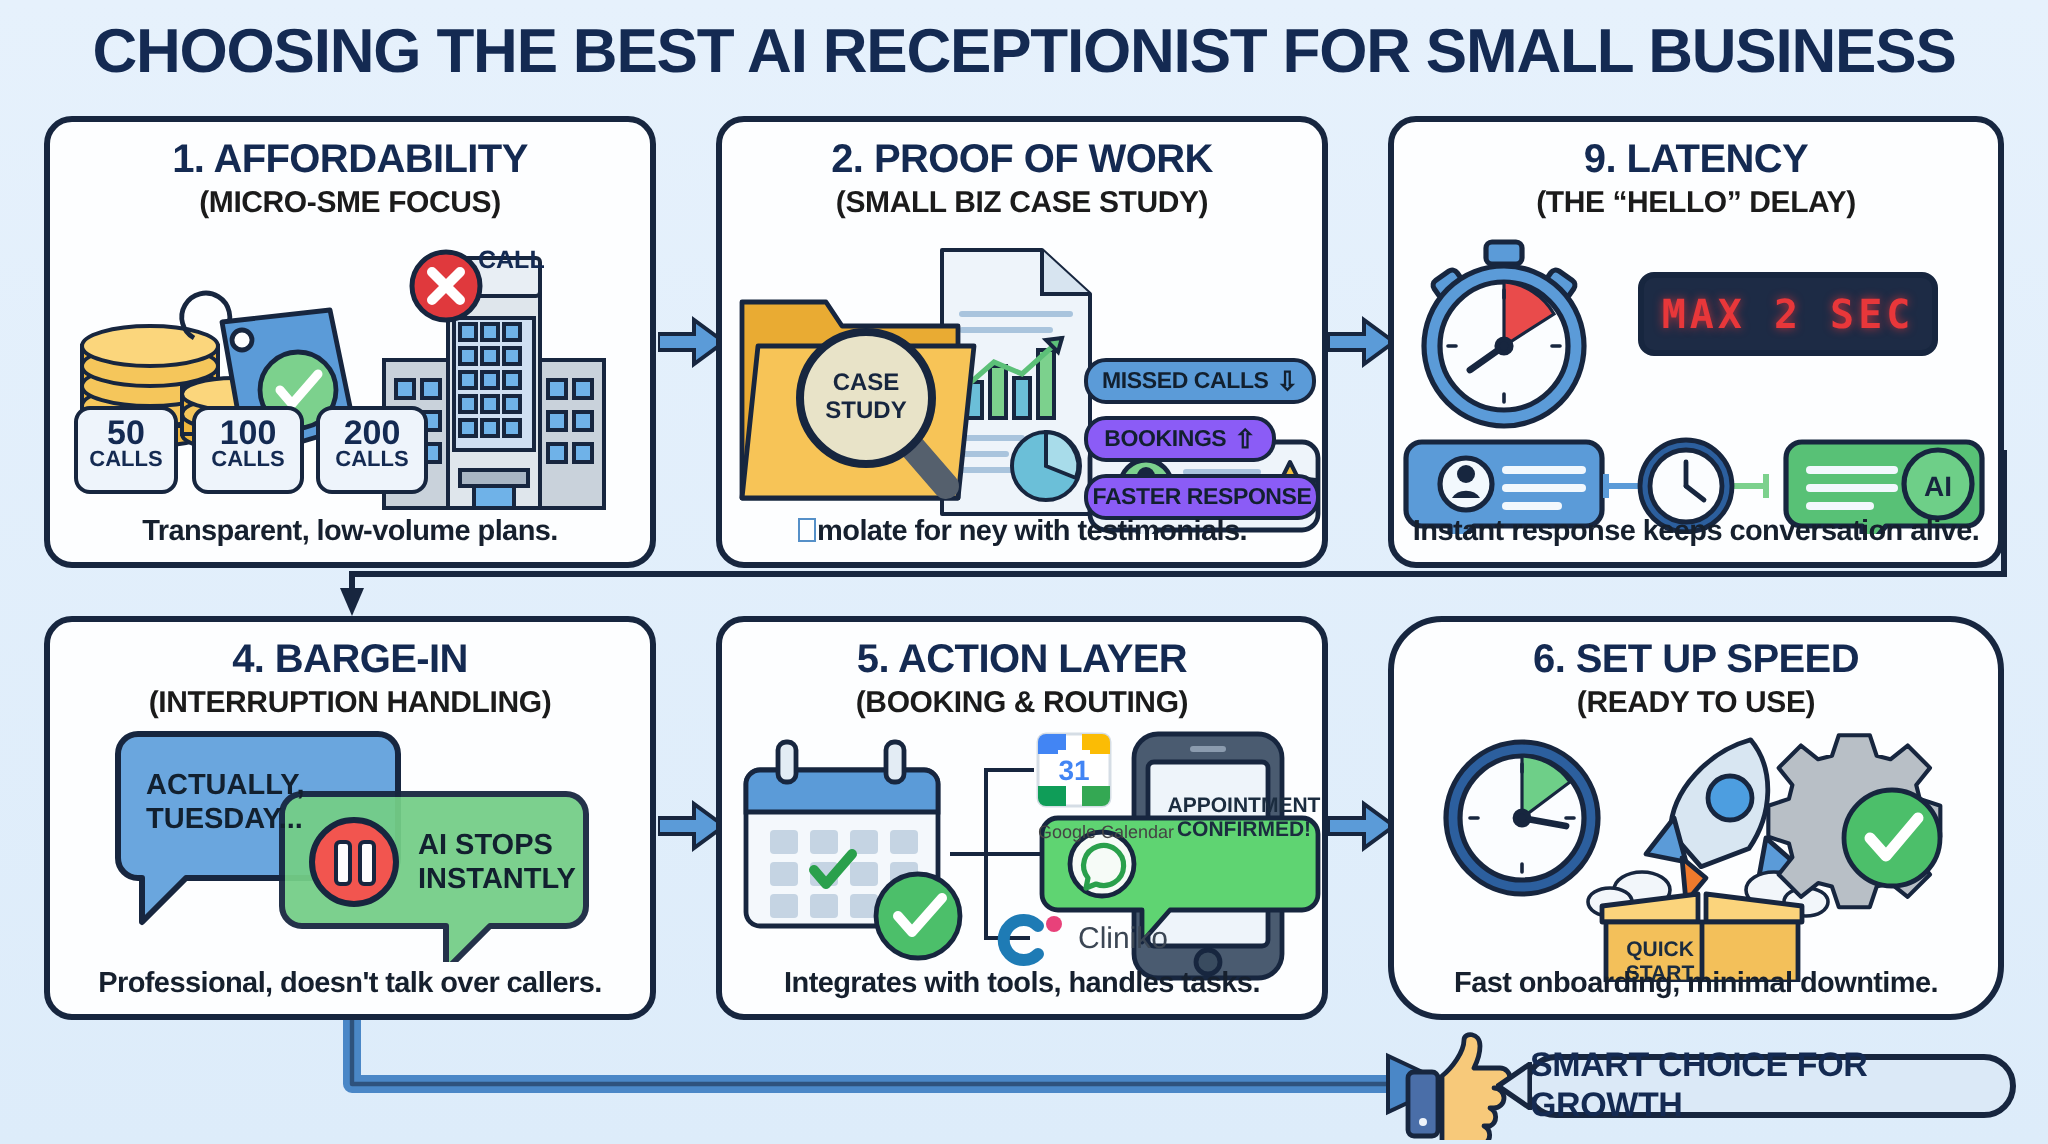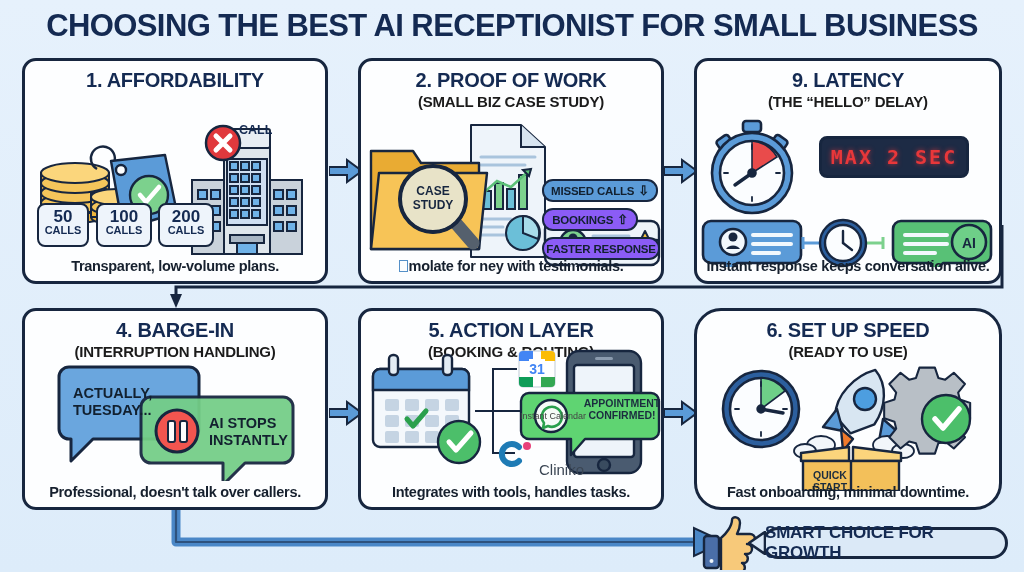--- a/index.html
+++ b/index.html
@@ -96,20 +96,21 @@
   </svg>
   <svg class="harrow" style="left:329px;top:400px;" viewBox="0 0 34 26">
     <polygon points="0,9 18,9 18,2 33,13 18,24 18,17 0,17" fill="#5b9bd8" stroke="#17263f" stroke-width="2"></polygon>
   </svg>
   <svg class="harrow" style="left:664px;top:400px;" viewBox="0 0 34 26">
     <polygon points="0,9 18,9 18,2 33,13 18,24 18,17 0,17" fill="#5b9bd8" stroke="#17263f" stroke-width="2"></polygon>
   </svg>
 
   <div class="card" style="left:22px;top:58px;width:306px;height:226px;">
     <div class="card-h">1. AFFORDABILITY</div>
+    <div class="card-s">(MICRO-SME FOCUS)</div>
 
     <div class="art">
       <svg viewBox="0 0 306 150" style="width:306px;height:150px;">
 
         <g stroke="#17263f" stroke-width="2">
           <ellipse cx="50" cy="96" rx="34" ry="10" fill="#f0b63c"></ellipse>
           <rect x="16" y="56" width="68" height="40" fill="#f0b63c"></rect>
           <ellipse cx="50" cy="86" rx="34" ry="10" fill="#f5c65b"></ellipse>
           <ellipse cx="50" cy="76" rx="34" ry="10" fill="#f5c65b"></ellipse>
           <ellipse cx="50" cy="66" rx="34" ry="10" fill="#f5c65b"></ellipse>
@@ -353,21 +354,21 @@
     <div style="position:absolute;left:184px;top:104px;font-size:14.5px;font-weight:bold;color:#12202f;line-height:17px;white-space:pre-line;">AI STOPS
 INSTANTLY</div>
 
     <div class="card-cap">Professional, doesn't talk over callers.</div>
   </div>
 
   <div class="card" style="left:358px;top:308px;width:306px;height:202px;">
     <div class="card-h">5. ACTION LAYER</div>
     <div class="card-s">(BOOKING &amp; ROUTING)</div>
 
-    <div class="art" style="top:36px;height:130px;">
+    <div class="art" style="top:52px;height:130px;">
       <svg viewBox="0 0 306 130" style="width:306px;height:130px;">
 
         <g stroke="#17263f" stroke-width="2.4">
           <rect x="12" y="22" width="96" height="78" rx="7" fill="#f4f8fc"></rect>
           <path d="M12 29 a7 7 0 0 1 7 -7 h82 a7 7 0 0 1 7 7 v14 h-96 z" fill="#5b9bd8"></path>
           <rect x="28" y="8" width="9" height="20" rx="4" fill="#e3ecf4"></rect>
           <rect x="82" y="8" width="9" height="20" rx="4" fill="#e3ecf4"></rect>
           <g fill="#c5d4e3" stroke="none">
             <rect x="24" y="52" width="14" height="12" rx="2"></rect>
               <rect x="44" y="52" width="14" height="12" rx="2"></rect>
@@ -414,21 +415,21 @@
           <rect x="234" y="10" width="18" height="3" rx="1.5" fill="#8b9bae" stroke="none"></rect>
         </g>
 
         <g stroke="#17263f" stroke-width="2.4">
           <path d="M168 46 h122 a8 8 0 0 1 8 8 v30 a8 8 0 0 1 -8 8 h-66 l-14 16 v-16 h-42 a8 8 0 0 1 -8 -8 v-30 a8 8 0 0 1 8 -8 z" fill="#5fd472" stroke-linejoin="round"></path>
           <circle cx="190" cy="69" r="16" fill="#f6fbf7"></circle>
           <path d="M183 76 a10 10 0 1 1 4 3 l-5 2 z" fill="none" stroke="#2aa04c" stroke-width="2.6" stroke-linejoin="round"></path>
         </g>
       </svg>
     </div>
-    <div class="cap-small" style="left:142px;top:100px;width:100px;text-align:center;">Instant Calendar</div>
+    <div class="cap-small" style="left:142px;top:100px;width:100px;text-align:center;">Google Calendar</div>
     <div style="position:absolute;left:178px;top:150px;font-size:15px;color:#3b4654;font-family:'Liberation Sans',sans-serif;">Cliniko</div>
     <div style="position:absolute;left:212px;top:86px;width:98px;text-align:center;font-size:10.5px;font-weight:bold;color:#1b2c3f;line-height:12px;white-space:pre-line;">APPOINTMENT
 CONFIRMED!</div>
 
     <div class="card-cap">Integrates with tools, handles tasks.</div>
   </div>
 
   <div class="card" style="left:694px;top:308px;width:308px;height:202px;border-radius:27px;">
     <div class="card-h">6. SET UP SPEED</div>
     <div class="card-s">(READY TO USE)</div>

